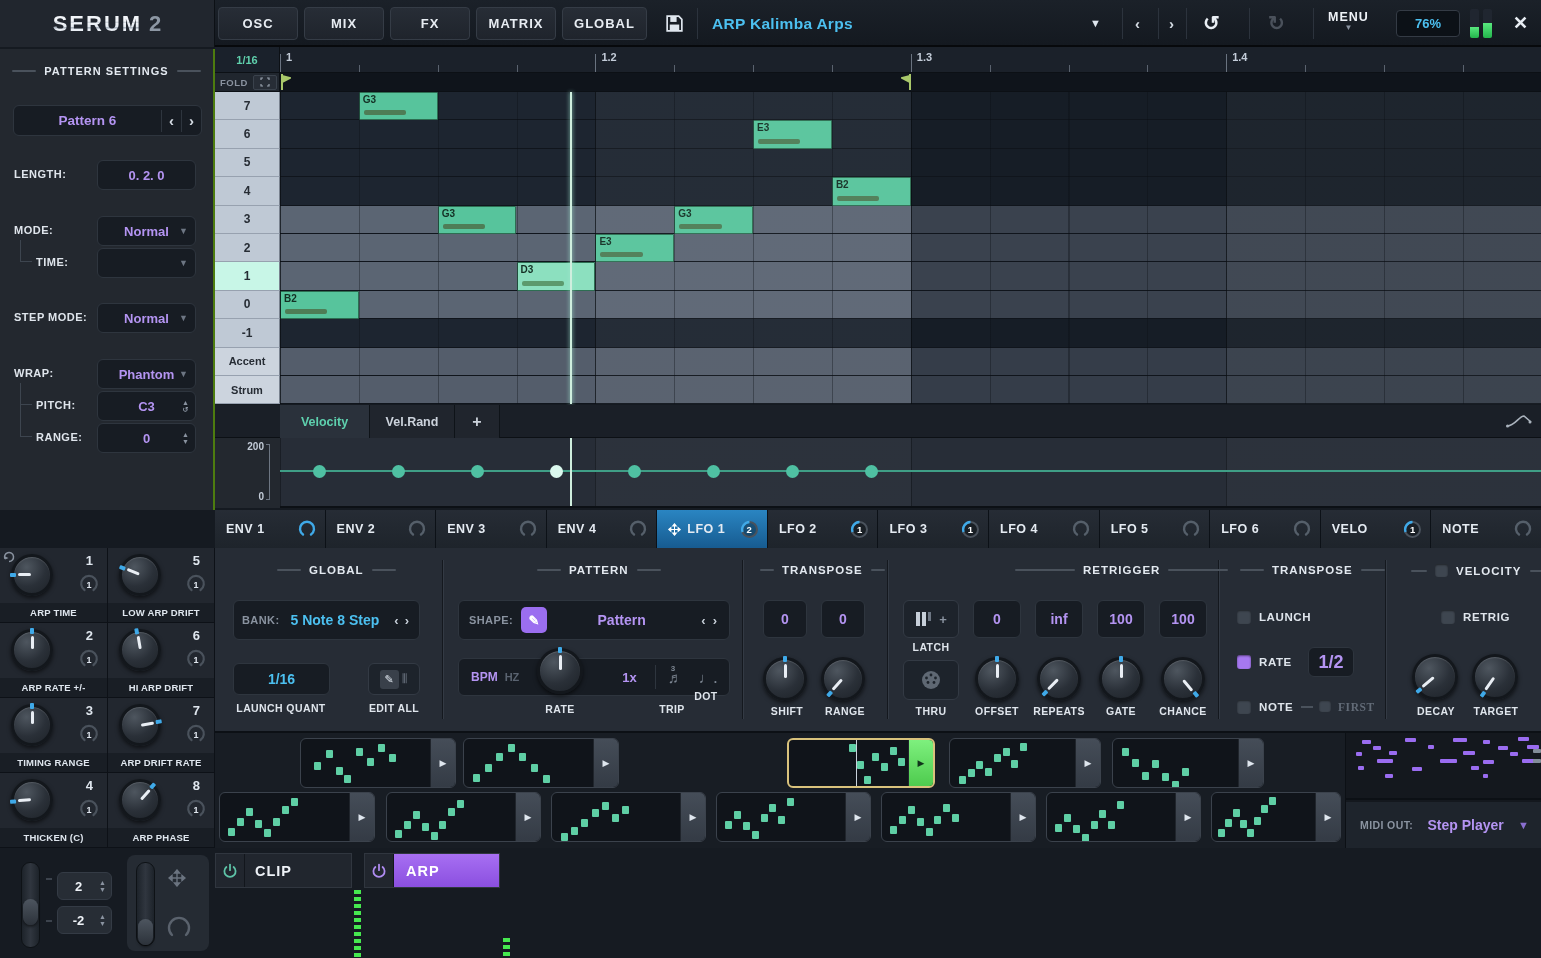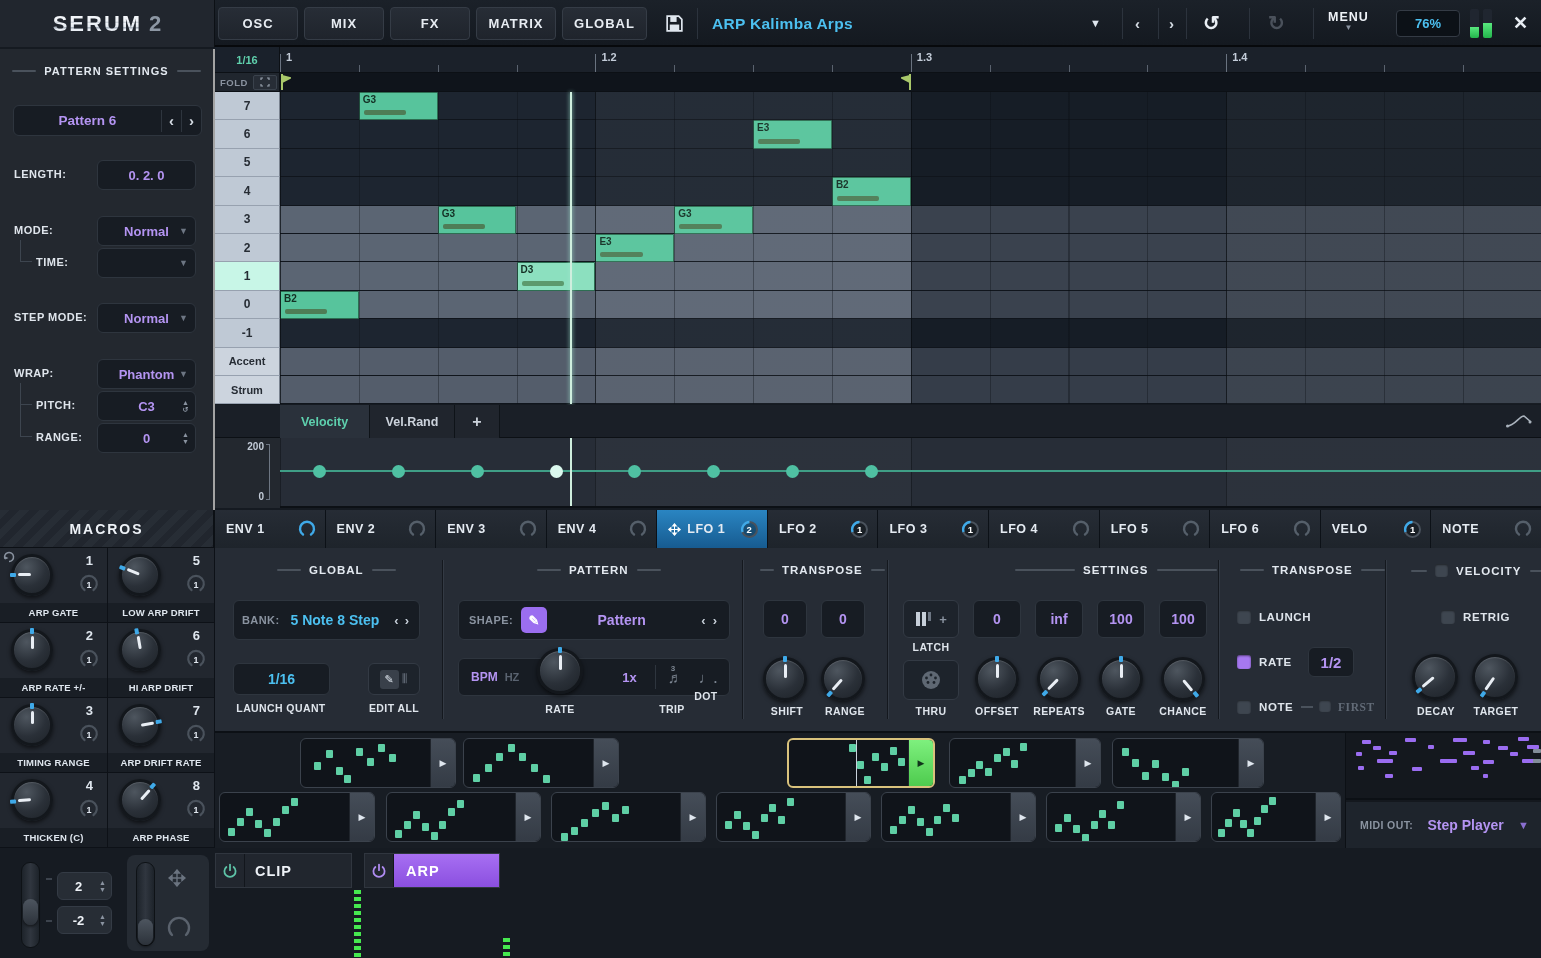--- a/index.html
+++ b/index.html
@@ -24,21 +24,21 @@
   #preset-name { color:#4cc0f0; font-weight:bold; font-size:15.5px; letter-spacing:.3px; }
   .tb-divider { position:absolute; top:8px; width:1px; height:31px; background:#2c333d; }
   .tb-ico { color:#dfe6ee; font-size:17px; font-weight:bold; }
   #zoom-box { position:absolute; left:1396px; top:10px; width:64px; height:27px; background:#0c1117;
               border:1px solid #343b45; border-radius:4px; color:#4cc0f0; font-weight:bold; font-size:13px;
               display:flex; align-items:center; justify-content:center; }
   .meter { position:absolute; top:9px; width:9px; height:29px; background:#202630; border-radius:2px; overflow:hidden; }
   .meter i { position:absolute; bottom:0; left:0; right:0; background:linear-gradient(#59e87e,#23b54c); }
 
   
-  #sidebar { position:absolute; left:0; top:49px; width:215px; height:461px; background:#23282f; border-right:2px solid #a3a3a3; }
+  #sidebar { position:absolute; left:0; top:49px; width:215px; height:461px; background:#23282f; border-right:2px solid #4d7c0f; }
   .sb-title { position:absolute; left:0; top:16px; width:100%; display:flex; align-items:center; justify-content:center; gap:8px;
               color:#e3e9f0; font-size:11px; font-weight:bold; letter-spacing:1px; }
   .dash { width:24px; height:2px; background:#4a525c; border-radius:1px; }
   .sb-label { position:absolute; color:#dfe5ec; font-size:11px; font-weight:bold; letter-spacing:.5px; }
   .sb-box { position:absolute; left:97px; width:99px; height:30px; background:#171c23; border:1px solid #2e353e;
             border-radius:6px; display:flex; align-items:center; justify-content:center;
             color:#b494f2; font-weight:bold; font-size:13px; }
   .sb-box .dd { position:absolute; right:7px; color:#6d7683; font-size:9px; }
   .sb-box .spn { position:absolute; right:6px; color:#8a93a0; font-size:7px; line-height:7px; text-align:center; }
   .lconn { position:absolute; border-left:1px solid #3d454f; border-bottom:1px solid #3d454f; }
@@ -454,23 +454,20 @@
       <span class="vdot" style="left:111.8px;top:27.0px;"></span>
       <span class="vdot" style="left:190.6px;top:27.0px;"></span>
       <span class="vdot lit" style="left:269.5px;top:27.0px;"></span>
       <span class="vdot" style="left:348.3px;top:27.0px;"></span>
       <span class="vdot" style="left:427.2px;top:27.0px;"></span>
       <span class="vdot" style="left:506.0px;top:27.0px;"></span>
       <span class="vdot" style="left:584.9px;top:27.0px;"></span>
       <div style="position:absolute;left:290.2px;top:0;bottom:0;width:2px;background:#cfeede;"></div>
     </div>
 
-  <div id="macros-title">
-      <span>MACROS</span>
-    </div>
   <div id="modtabs">
       <div class="mtab">
       <span>ENV 1</span>
         <span class="sp"></span>
       <span>
           <svg width="20" height="20" viewBox="0 0 20 20">
             <path d="M6 15.5 A7 7 0 1 1 14 15.5" fill="none" stroke="#3fa9e8" stroke-width="2.4" stroke-linecap="round"></path>
           </svg>
         </span>
     </div>
@@ -600,21 +597,21 @@
             </div>
           </div>
         </span>
       <span class="num">1</span>
       <span class="barc">
         <svg width="20" height="20" viewBox="0 0 20 20">
             <path d="M5.5 16 A7.8 7.8 0 1 1 14.5 16" fill="none" stroke="#4a525c" stroke-width="2.2" stroke-linecap="round"></path>
         <text x="10" y="13.5" text-anchor="middle" font-size="9" font-weight="bold" fill="#dfe6ee" font-family="Liberation Sans, sans-serif">1</text>
           </svg>
         </span>
-      <span class="lab">ARP GATE</span>
+      <span class="lab">ARP TIME</span>
     </div>
       <div class="mcell">
 
       <span style="position:absolute;left:11px;top:6px;">
           <div class="knob" style="width:42px;height:42px">
     <div class="krot" style="transform:rotate(-68deg)">
               <div class="kptr"></div>
               <div class="ktick"></div>
             </div>
           </div>
@@ -830,21 +827,21 @@
             <div class="kptr"></div>
             <div class="ktick"></div>
           </div>
         </div>
       </span>
     <span class="klab" style="left:572px; top:157px;">SHIFT</span>
     <span class="klab" style="left:630px; top:157px;">RANGE</span>
 
     <div class="sec-head" style="left:800px; top:16px;">
       <span class="dash" style="width:60px;"></span>
-        <span>SETTINGS</span>
+        <span>RETRIGGER</span>
         <span class="dash" style="width:60px;"></span>
       </div>
     <div class="icobtn" style="left:688px; top:52px; width:56px; height:38px; gap:4px;">
       <svg width="20" height="16" viewBox="0 0 20 16">
           <rect x="1" y="1" width="4" height="14" fill="#c7cfd9"></rect>
           <rect x="7" y="1" width="4" height="14" fill="#c7cfd9"></rect>
           <rect x="13" y="1" width="3" height="9" fill="#6d7683"></rect>
         </svg>
       <span style="color:#8a93a0; font-size:13px; font-weight:bold;">+</span>
     </div>
@@ -911,21 +908,21 @@
 
     <div class="sec-head" style="left:1025px; top:16px;">
       <span class="dash"></span>
         <span>TRANSPOSE</span>
         <span class="dash"></span>
       </div>
     <div class="cb" style="left:1022px; top:62px;"></div>
     <span class="cb-lab" style="left:1044px; top:63px;">LAUNCH</span>
     <div class="cb on" style="left:1022px; top:107px;"></div>
     <span class="cb-lab" style="left:1044px; top:108px;">RATE</span>
-    <div class="vbox" style="left:1093px; top:99px; width:46px; height:30px; font-size:15px;">
+    <div class="vbox" style="left:1093px; top:99px; width:46px; height:30px; font-size:18px;">
         <span>1/2</span>
       </div>
     <div class="cb" style="left:1022px; top:152px;"></div>
     <span class="cb-lab" style="left:1044px; top:153px;">NOTE</span>
     <span style="position:absolute; left:1086px; top:158px; width:12px; height:2px; background:#4a525c;"></span>
     <div class="cb" style="left:1104px; top:152px; width:12px; height:12px;"></div>
     <span class="cb-lab dim" style="left:1123px; top:153px;font-family:Liberation Serif, serif;">FIRST</span>
 
     <div class="sec-head" style="left:1196px; top:16px;">
       <span class="dash" style="width:16px;"></span>

